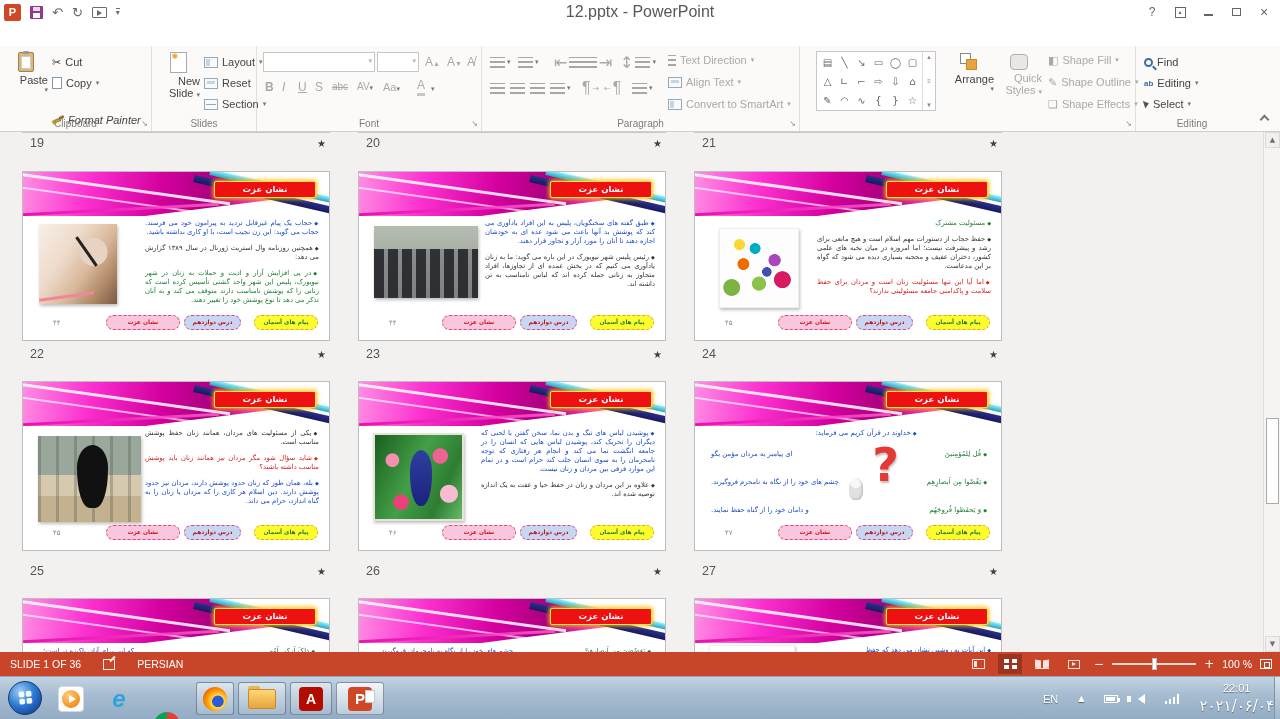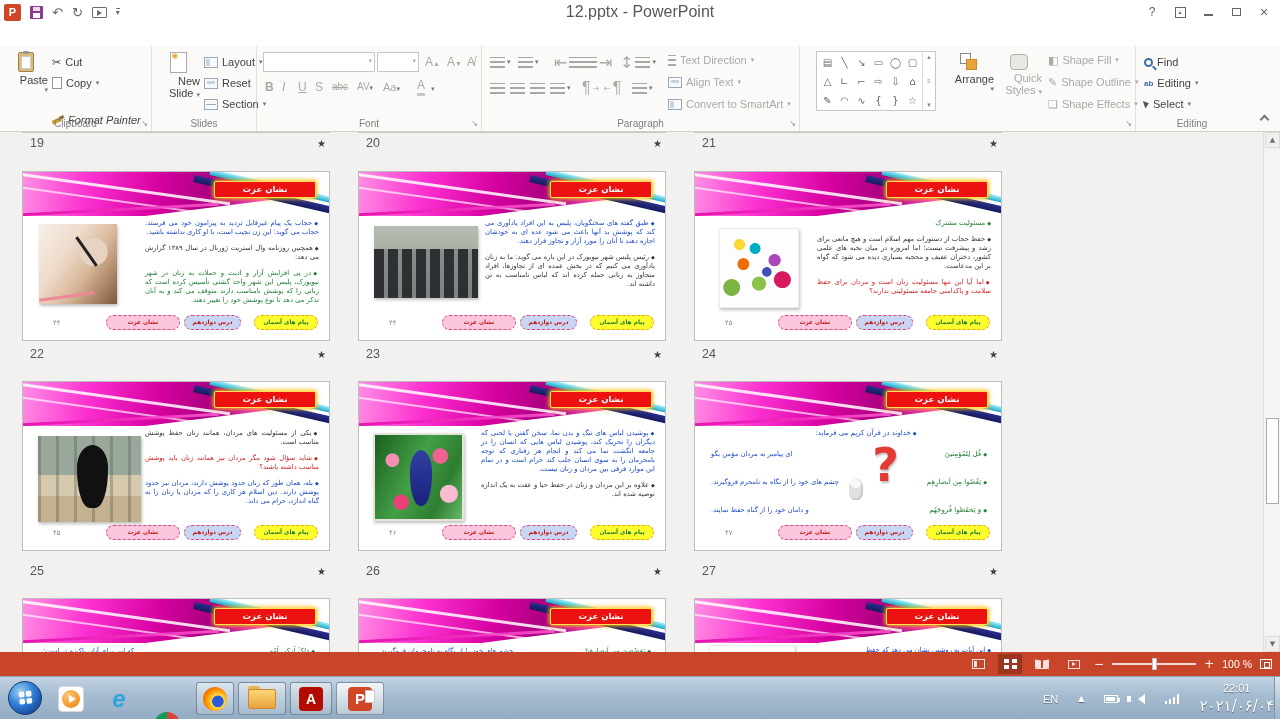--- a/index.html
+++ b/index.html
@@ -712,20 +712,25 @@
         </div>
         <div class="banner fa">نشان عزت</div>
         <div class="simg img-hijabart"></div>
         <div class="plines c-blue fa" dir="rtl">
           <div><span class="bm c-blue">◆</span>این آیات به روشنی نشان می دهد که حفظ</div>
         </div>
       </div>
     </div>
 
   <div id="statusbar">
+    <div class="sleft">
+      <span>SLIDE 1 OF 36</span>
+      <span class="noteicon"></span>
+      <span>PERSIAN</span>
+    </div>
     <div class="sright">
       <span class="vbtn">
           <span class="vn-normal"></span>
         </span>
       <span class="vbtn active">
           <span class="vn-sorter"></span>
         </span>
       <span class="vbtn">
           <span class="vn-read"></span>
         </span>

